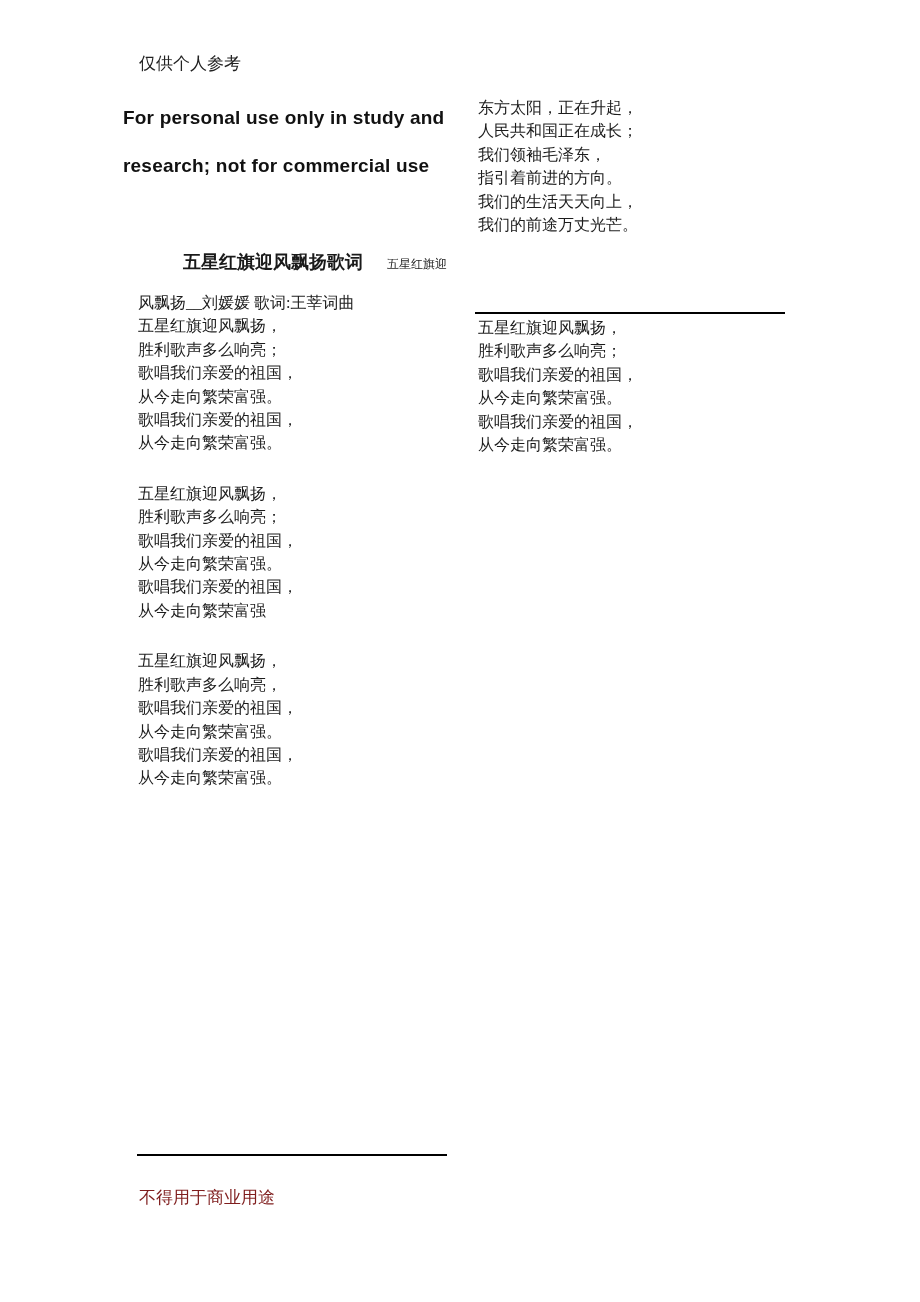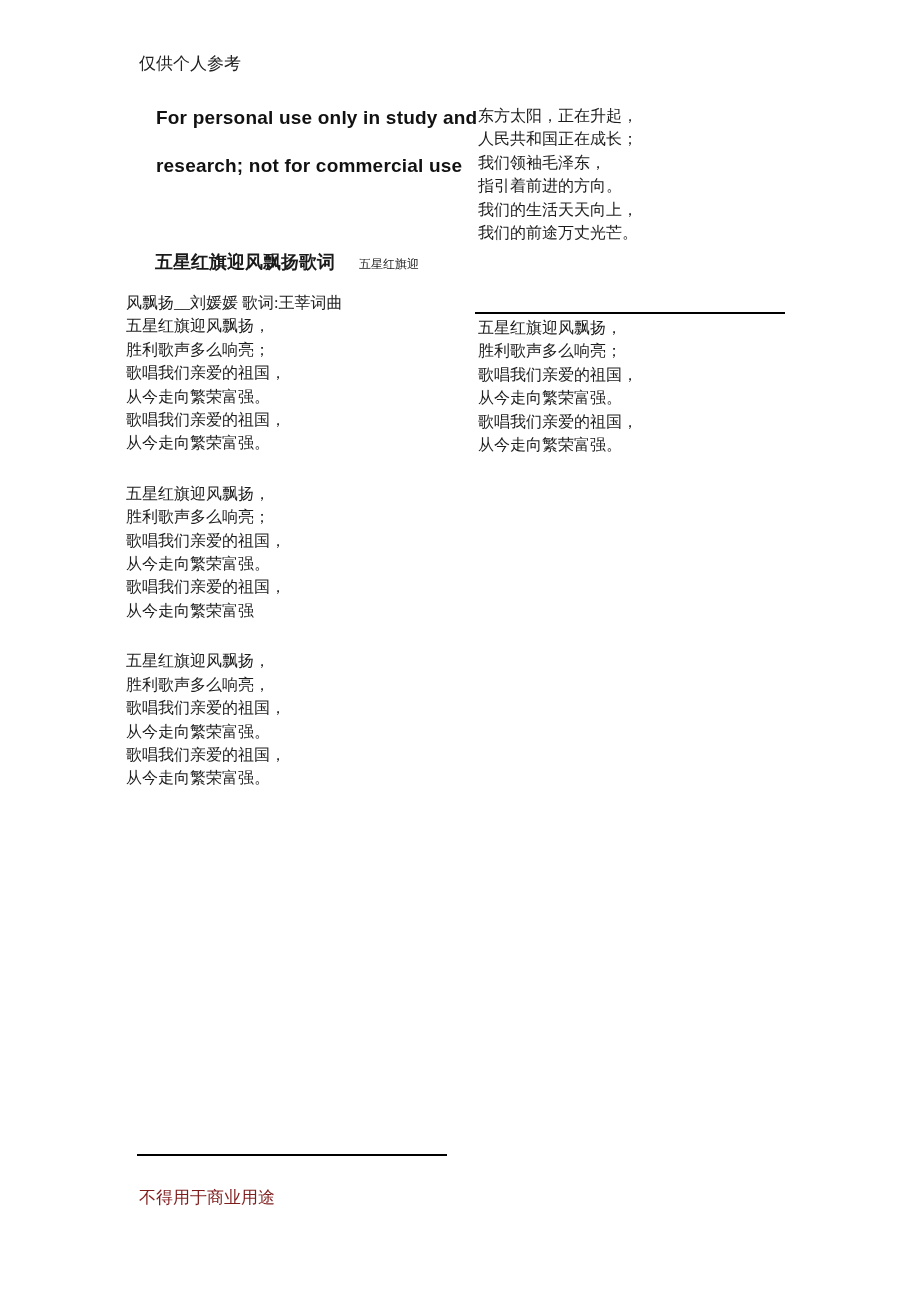--- a/index.html
+++ b/index.html
@@ -18,61 +18,61 @@
   .abs { position: absolute; }
 
   .note-top {
     left: 139px; top: 44px;
     font-size: 17px; line-height: 24px;
     color: #222222;
     white-space: pre-line;
     margin-top: 8px;
   }
   .english-notice {
-    left: 156px; top: 94px;
+    left: 123px; top: 94px;
     font-family: "Liberation Sans", sans-serif;
     font-weight: 700;
     font-size: 19px;
     line-height: 48px;
     color: #111111;
     white-space: pre-line;
     letter-spacing: 0.2px;
   }
   .title-line {
     left: 155px; top: 250px;
     font-size: 16px; line-height: 24px;
     white-space: nowrap;
   }
   .title-heading {
     font-family: "Liberation Sans", sans-serif;
     font-weight: 600;
     font-size: 18px;
     color: #1a1a1a;
+    margin-left: 28px;
   }
   .title-gap { display: inline-block; width: 24px; }
   .title-cont {
     font-family: "Liberation Serif", serif;
     font-size: 12px;
     color: #1c1c1c;
   }
   .lyrics-left {
-    left: 126px; top: 291px;
+    left: 138px; top: 291px;
     width: 330px;
   }
   .stanza {
     font-size: 16px;
     line-height: 23.4px;
     white-space: pre-line;
     margin: 0 0 27px 0;
     color: #1c1c1c;
   }
   .right-top-stanza {
     left: 478px; top: 96px;
     width: 330px;
-    margin-top: 8px;
   }
   .right-bottom-stanza {
     left: 478px; top: 316px;
     width: 330px;
   }
   .rule {
     height: 2px;
     background: #000000;
   }
   .rule-right { left: 475px; top: 312px; width: 310px; }

